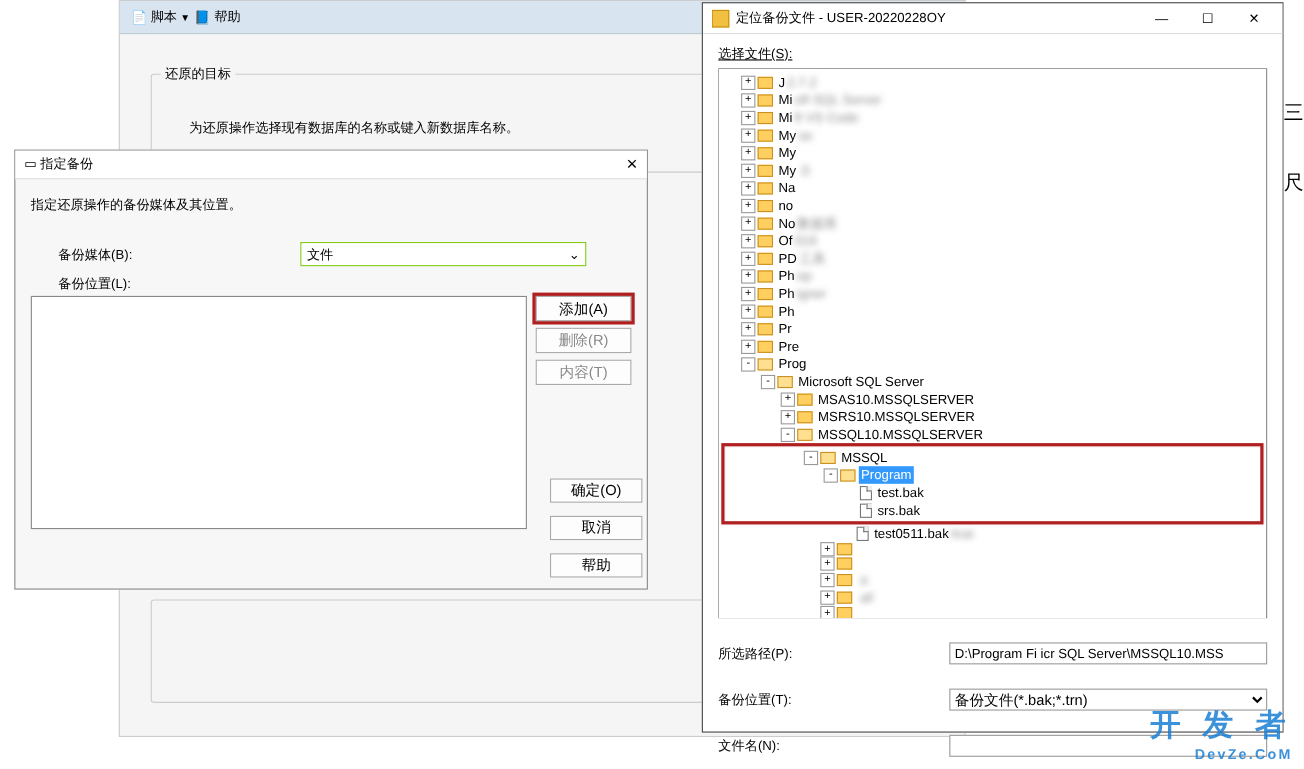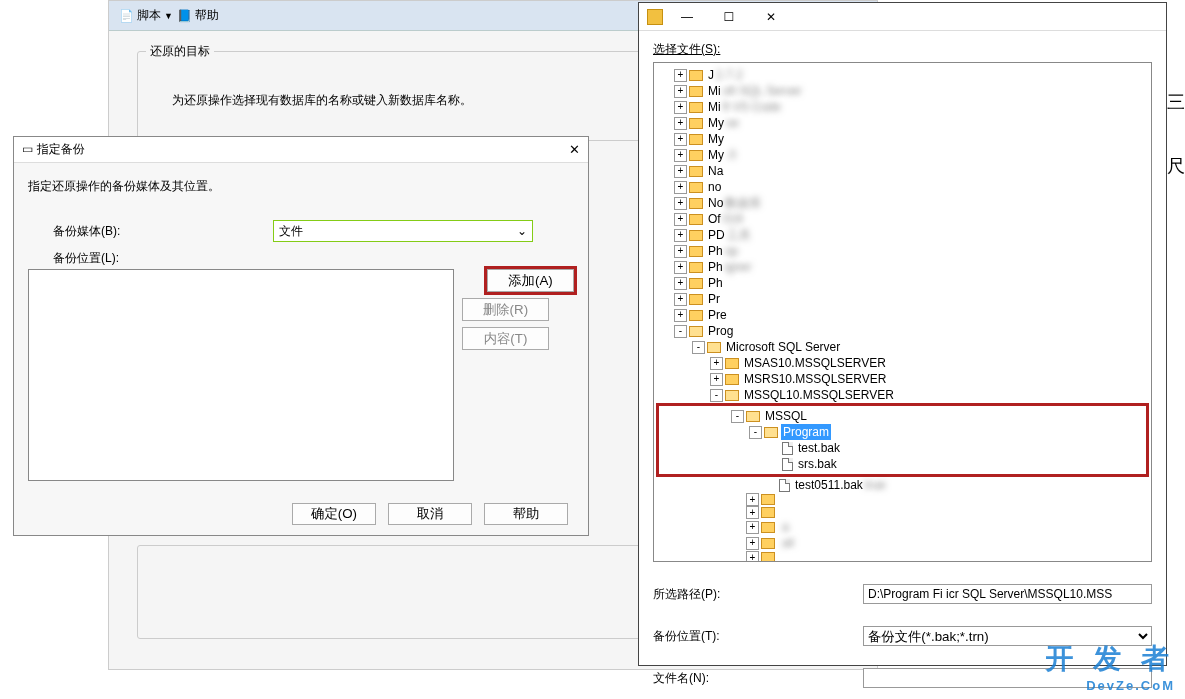--- a/index.html
+++ b/index.html
@@ -10,21 +10,21 @@
   position: absolute; left: 108px; top: 0; width: 770px; height: 670px;
   background: #f5f5f5; border: 1px solid #ccc;
 }
 .toolbar {
   background: #d9e4f1; height: 30px; padding: 4px 10px; display: flex; gap: 4px; align-items: center;
   border-bottom: 1px solid #bcc;
 }
 .toolbar-item { display: flex; align-items: center; gap: 3px; cursor: pointer; }
 .toolbar .dropdown-arrow { font-size: 9px; }
 .restore-target-group {
-  position: absolute; left: 28px; top: 50px; right: 28px; height: 90px;
+  position: absolute; left: 28px; top: 66px; right: 28px; height: 90px;
   border: 1px solid #ccc; border-radius: 3px; padding: 10px 14px;
 }
 .restore-target-legend { position: absolute; top: -9px; left: 8px; background: #f5f5f5; padding: 0 4px; }
 .restore-target-desc { margin-top: 30px; margin-left: 20px; }
 .bg-group2 {
   position: absolute; left: 28px; top: 544px; right: 28px; bottom: 30px;
   border: 1px solid #ccc; border-radius: 3px;
 }
 .bg-buttons { position: absolute; bottom: 5px; right: 70px; display: flex; gap: 6px; }
 .bg-buttons button { width: 68px; height: 22px; background: #fdfdfd; border: 1px solid #aaa; }
@@ -40,23 +40,23 @@
 .mid-desc { margin: 5px 0 25px 0; }
 .form-row { display: flex; align-items: center; margin-bottom: 8px; margin-left: 25px; }
 .form-label { width: 220px; }
 .media-select { flex: 0 0 260px; height: 22px; border: 1px solid #84cc16; background: #fff; padding: 2px 5px; display: flex; justify-content: space-between; align-items: center; }
 .loc-area { display: flex; gap: 8px; }
 .loc-list { flex: 1; height: 212px; border: 1px solid #888; background: #fff; }
 .loc-btns { display: flex; flex-direction: column; gap: 6px; }
 .loc-btns button {
   width: 87px; height: 23px; background: #fdfdfd; border: 1px solid #aaa;
 }
-.add-highlight { outline: 3px solid #b02020; outline-offset: 0; margin-left: 25px; }
+.add-highlight { outline: 3px solid #b02020; outline-offset: 0; }
 .loc-btns button:disabled { color: #888; }
-.mid-buttons { position: absolute; bottom: 10px; right: 20px; display: flex; gap: 12px; }
+.mid-buttons { position: absolute; bottom: 10px; right: 4px; display: flex; gap: 12px; flex-direction: column; }
 .mid-buttons button { width: 84px; height: 22px; background: #fdfdfd; border: 1px solid #aaa; }
 
 
 .locate-dialog {
   position: absolute; left: 638px; top: 2px; width: 529px; height: 664px;
   background: #fff; border: 1px solid #444;
 }
 .loc-title { height: 28px; display: flex; align-items: center; padding: 0 8px; border-bottom: 1px solid #ddd; }
 .loc-title-icon { width: 16px; height: 16px; background: #f2c040; border: 1px solid #c69010; margin-right: 6px; }
 .loc-title-text { flex: 1; }
@@ -152,20 +152,21 @@
   <div class="mid-buttons">
     <button>确定(O)</button>
     <button>取消</button>
     <button>帮助</button>
   </div>
 </div>
 
 <div class="locate-dialog">
   <div class="loc-title">
     <div class="loc-title-icon"></div>
+    <div class="loc-title-text">定位备份文件 - USER-20220228OY</div>
     <div class="win-ctrls">
       <div>―</div>
       <div>☐</div>
       <div>✕</div>
     </div>
   </div>
   <div class="loc-body">
     <div class="loc-label">选择文件(S):</div>
     <div class="tree-container" id="tree">
         <div class="tree-node indent-0">

